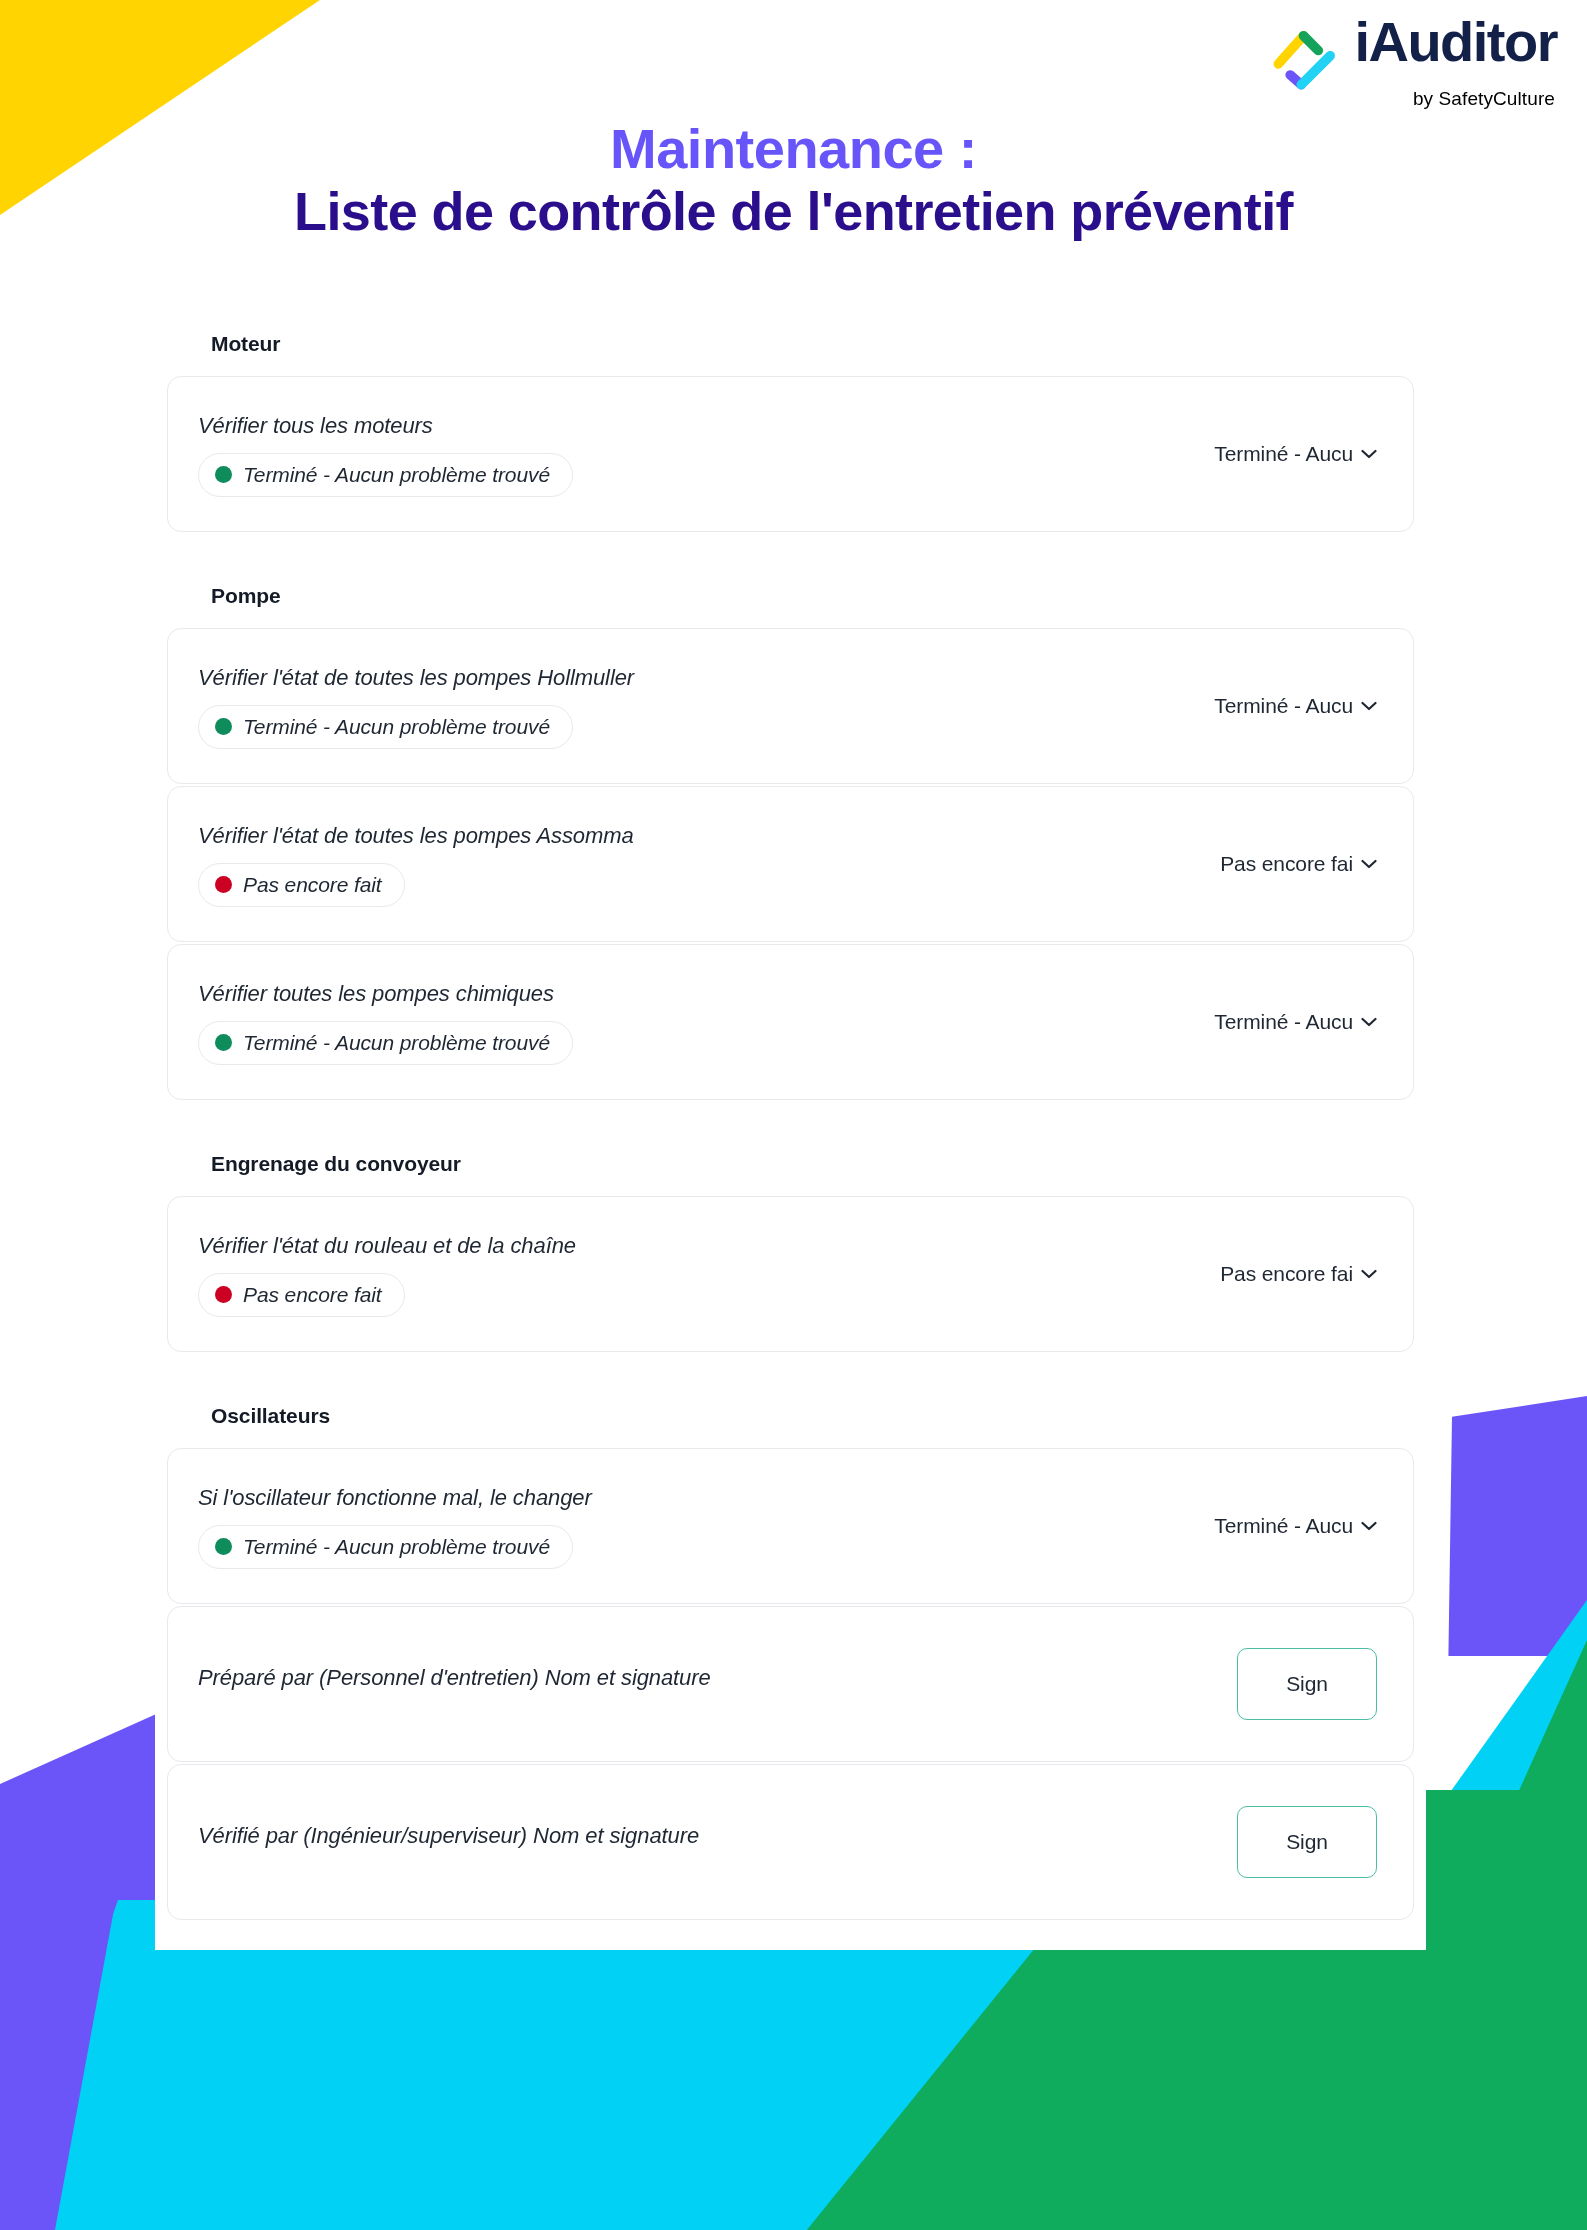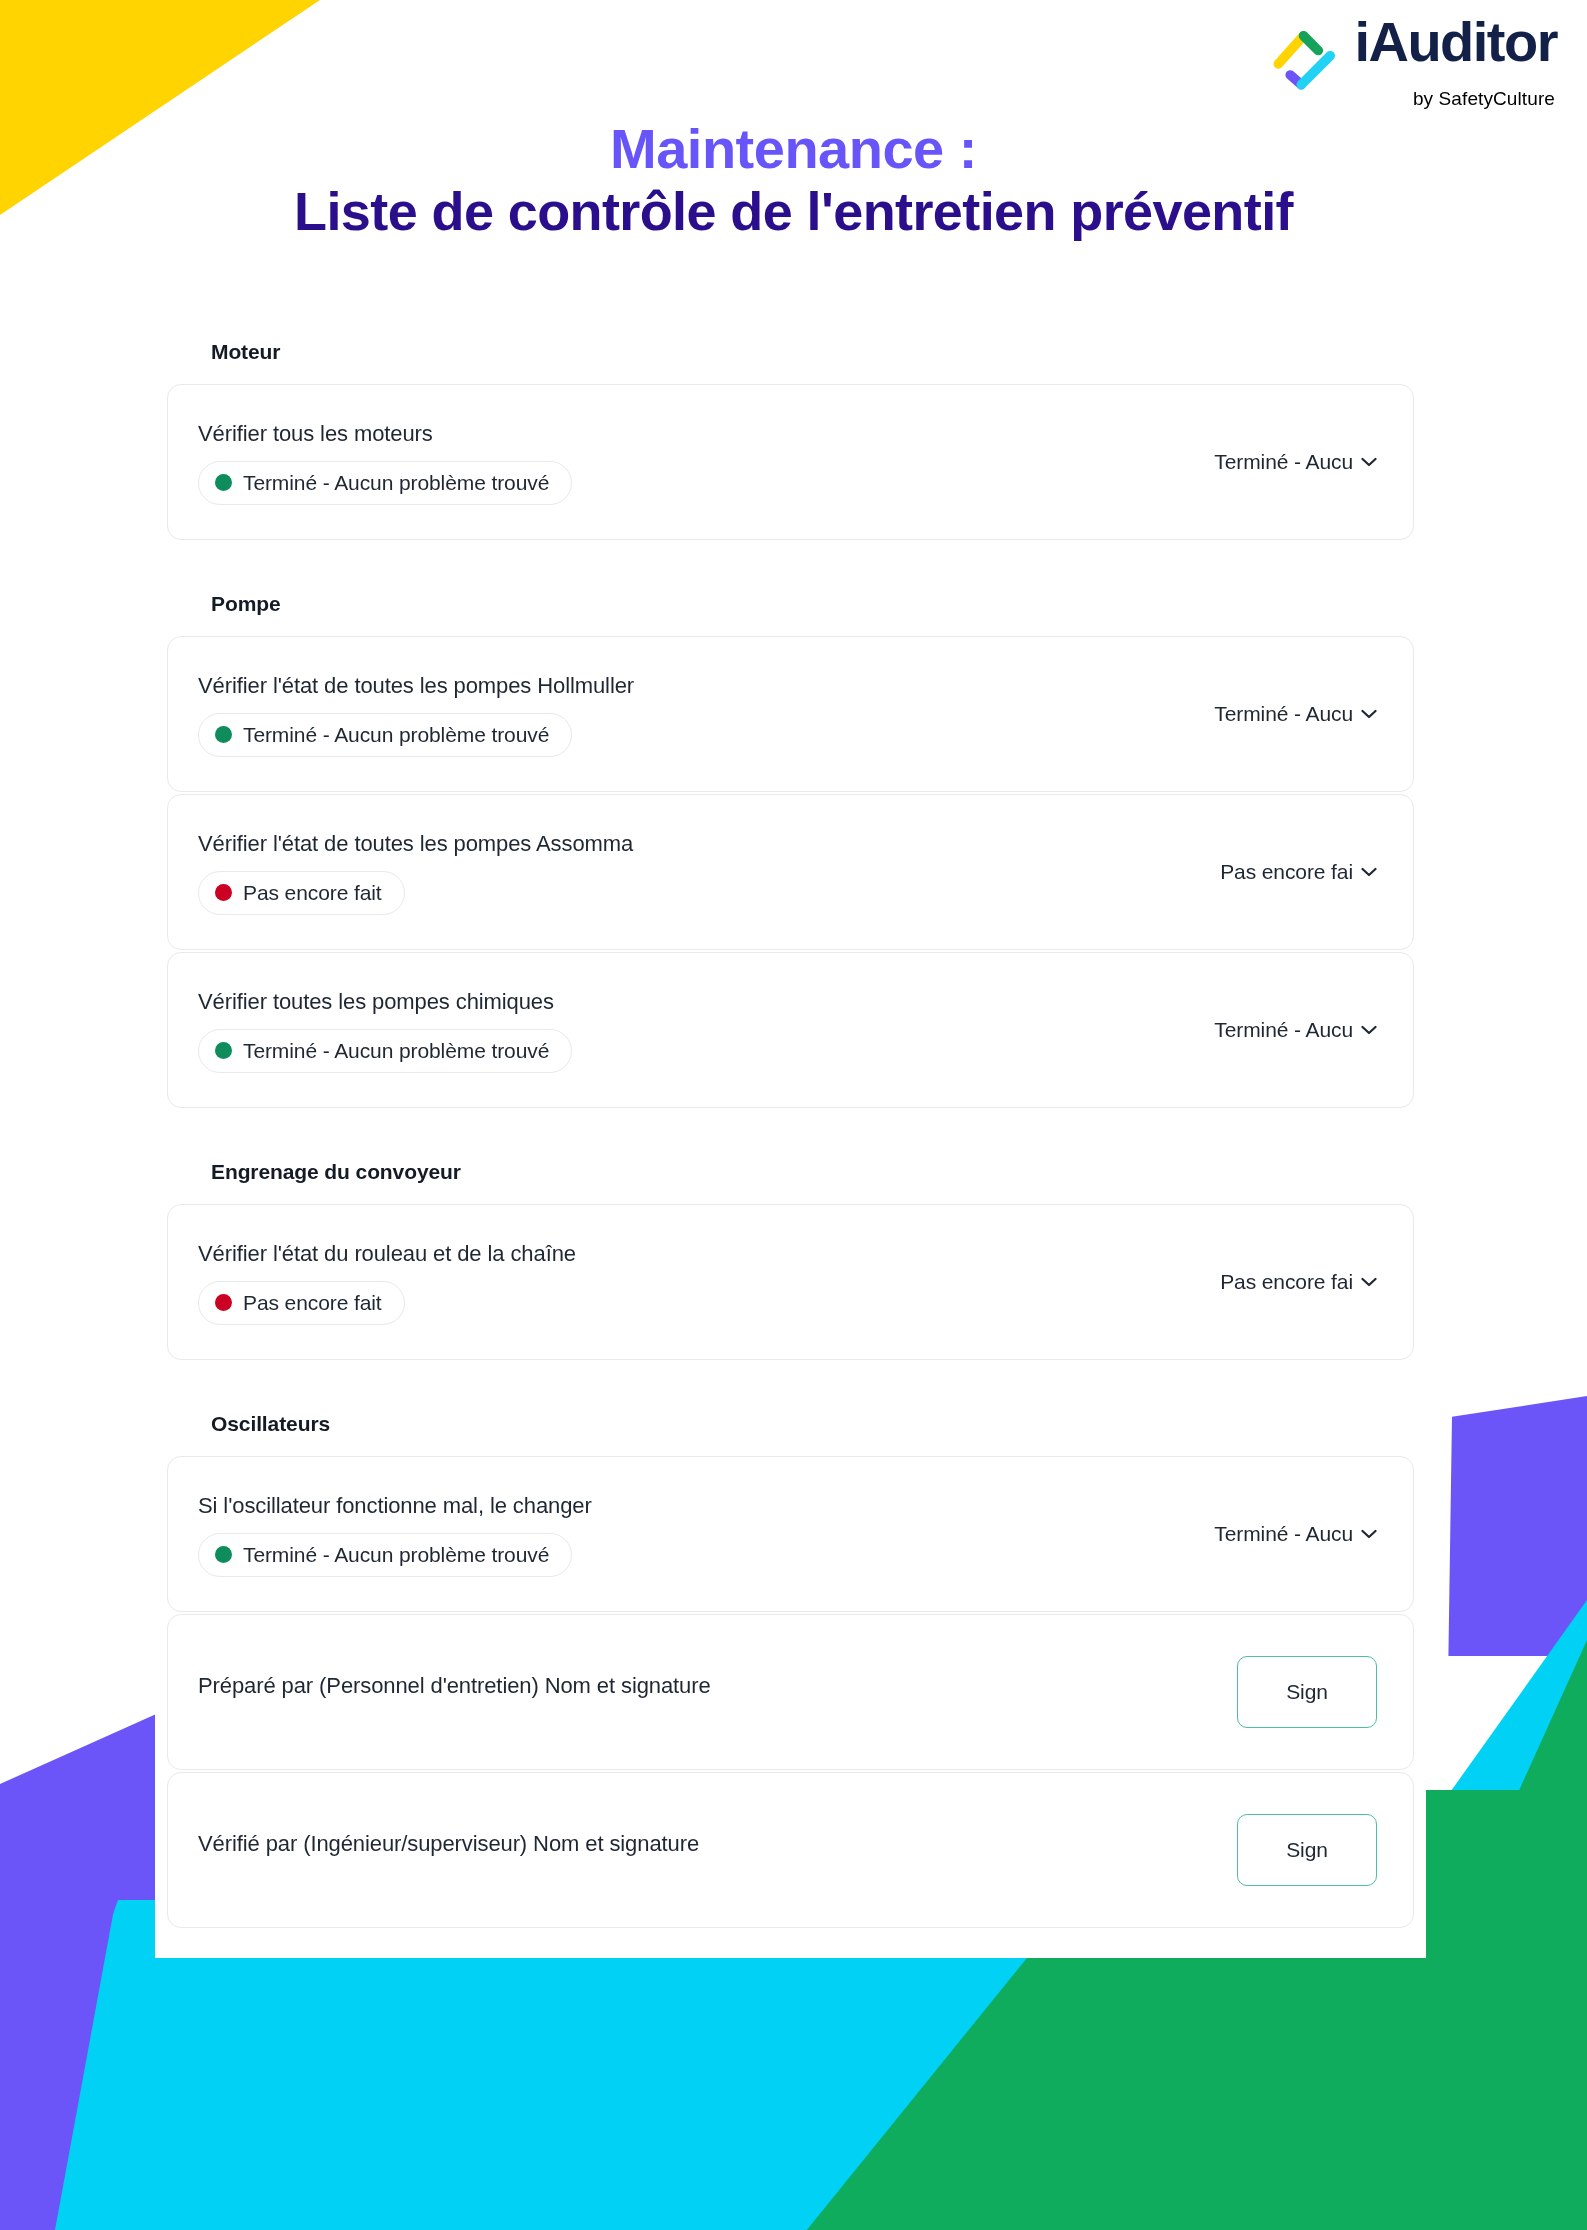--- a/index.html
+++ b/index.html
@@ -128,21 +128,21 @@
     letter-spacing: -0.6px;
     line-height: 1.14;
     max-width: 1150px;
     margin: 0 auto;
   }
 
   
   .panel {
     position: absolute;
     left: 155px;
-    top: 300px;
+    top: 292px;
     width: 1271px;
     background: #ffffff;
     padding: 40px 12px 30px 12px;
     z-index: 4;
   }
 
   .section-header {
     font-size: 21px;
     font-weight: bold;
     color: #141A26;
@@ -159,21 +159,21 @@
     background: #ffffff;
     min-height: 156px;
     display: flex;
     align-items: center;
     justify-content: space-between;
     padding: 22px 36px 22px 30px;
     margin-bottom: 2px;
   }
   .card.last { margin-bottom: 0; }
 
-  .card-left { flex: 1 1 auto; min-width: 0; }
+  .card-left { flex: 1 1 auto; min-width: 0; font-style: italic; }
 
   .question {
     font-size: 22px;
     color: #1F2733;
     line-height: 1.35;
     margin-bottom: 12px;
     letter-spacing: -0.1px;
   }
 
   .pill {

